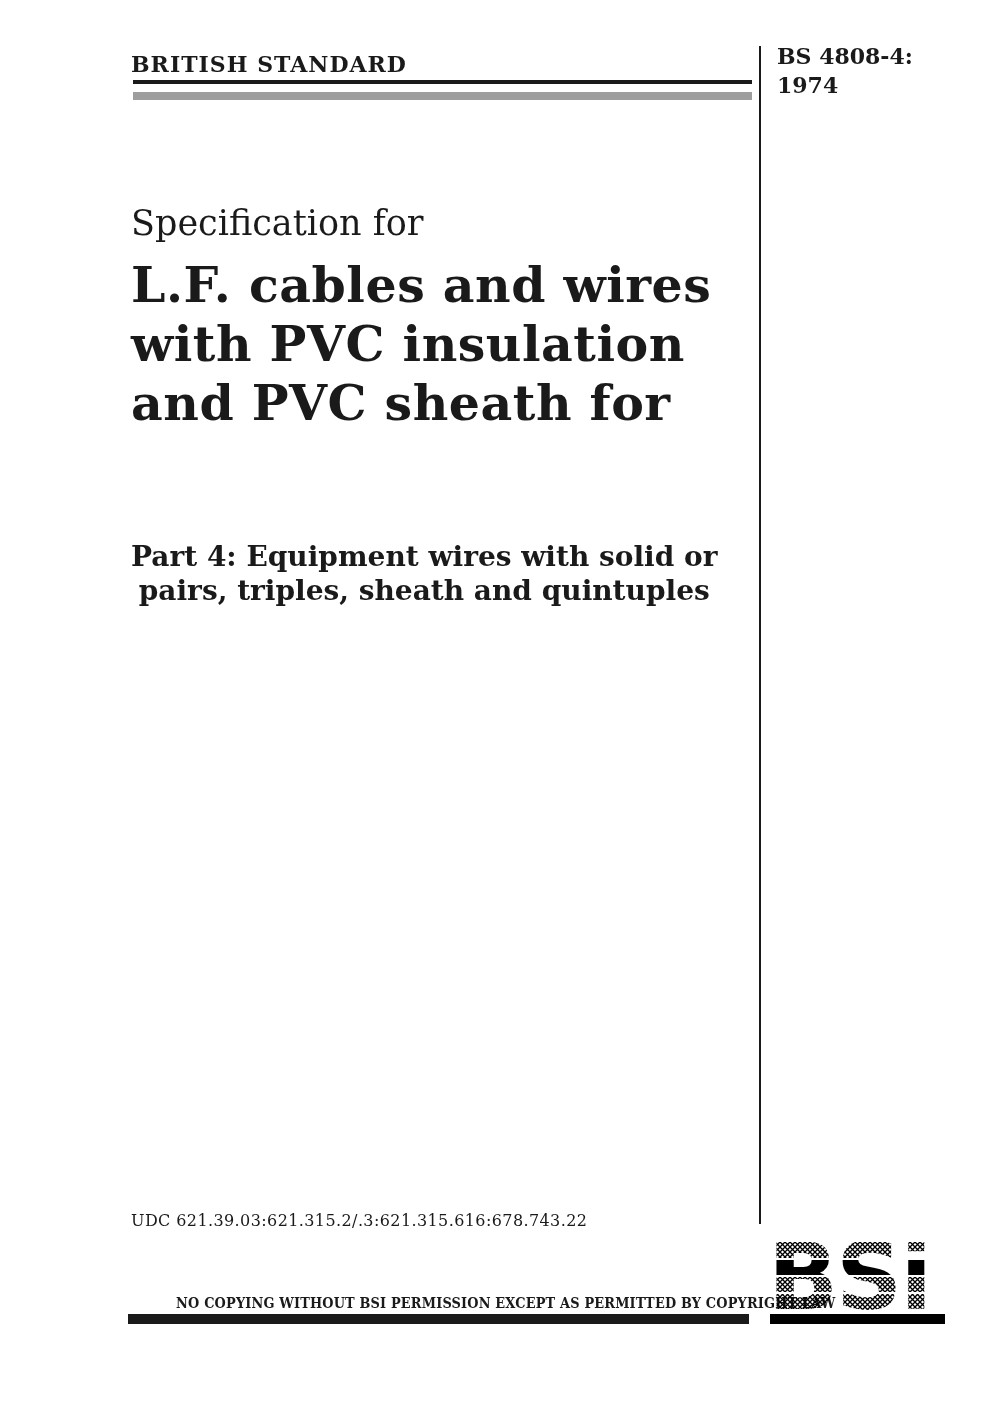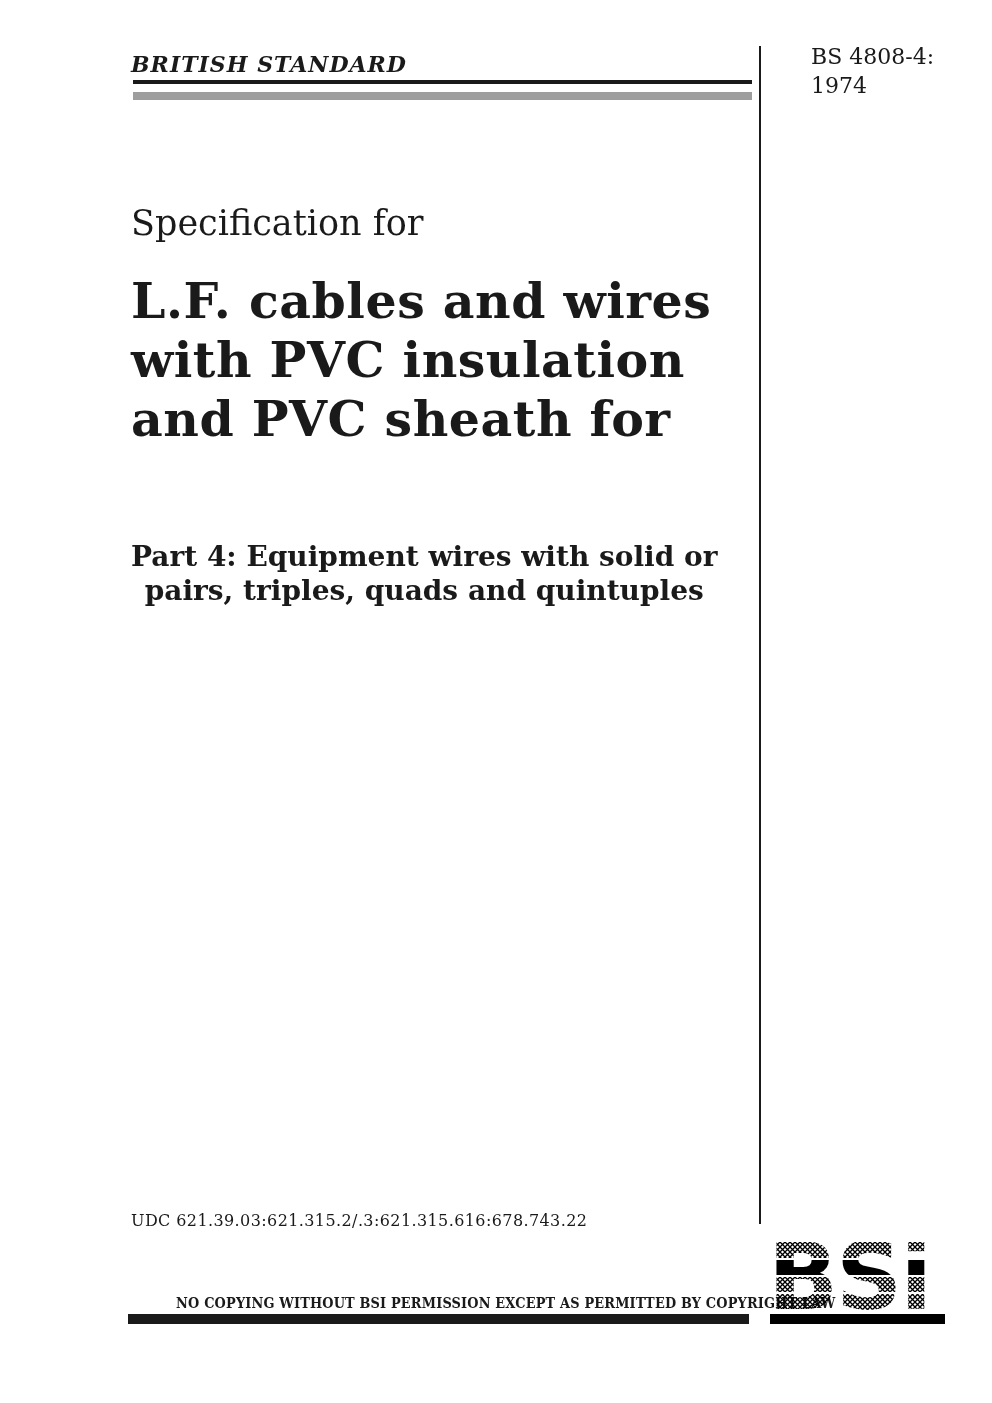--- a/index.html
+++ b/index.html
@@ -10,51 +10,48 @@
     font-family: "DejaVu Serif", serif;
     color: #1a1a1a;
     overflow: hidden;
   }
   .abs { position: absolute; }
 
   .brand {
     left: 131px; top: 51px;
     font-size: 22px; font-weight: bold; letter-spacing: 1px;
     white-space: nowrap;
-    font-style: italic;
   }
   .rule-black {
     left: 133px; top: 80px; width: 619px; height: 4px;
     background: #1a1a1a;
   }
   .rule-gray {
     left: 133px; top: 92px; width: 619px; height: 8px;
     background: #9e9e9e;
   }
   .vrule {
     left: 759px; top: 46px; width: 2px; height: 1178px;
     background: #1a1a1a;
   }
   .docnum {
     left: 777px; top: 42px;
-    font-size: 22px; font-weight: normal; line-height: 29px;
+    font-size: 22px; font-weight: bold; line-height: 29px;
     white-space: nowrap;
-    margin-left: 34px;
   }
   .kicker {
     left: 131px; top: 203px;
     font-size: 35px; font-weight: normal;
     white-space: nowrap;
   }
   .title {
     left: 131px; top: 256px;
     font-size: 49px; font-weight: bold; line-height: 59px;
     letter-spacing: 0.5px;
     white-space: nowrap;
-    margin-top: 16px;
   }
   .subtitle {
     left: 131px; top: 540px;
     font-size: 28px; font-weight: bold; line-height: 34px;
     white-space: nowrap;
     text-align: center;
   }
   .udc {
     left: 131px; top: 1211px;
     font-size: 16px; letter-spacing: 0.4px;
@@ -92,21 +89,21 @@
 <div class="abs kicker">Specification for</div>
 
 <div class="abs title">
   <div>L.F. cables and wires</div>
   <div>with PVC insulation</div>
   <div>and PVC sheath for</div>
 </div>
 
 <div class="abs subtitle">
   <div>Part 4: Equipment wires with solid or</div>
-  <div>pairs, triples, quads and quintuples</div>
+  <div>pairs, triples, sheath and quintuples</div>
 </div>
 
 <div class="abs udc">UDC 621.39.03:621.315.2/.3:621.315.616:678.743.22</div>
 
 <div class="abs copy-text">NO COPYING WITHOUT BSI PERMISSION EXCEPT AS PERMITTED BY COPYRIGHT LAW</div>
 <div class="abs copy-bar"></div>
 
 <svg class="abs logo" viewBox="0 0 175 82" xmlns="http://www.w3.org/2000/svg" aria-hidden="true">
   <defs>
     <pattern id="xhatch" width="5" height="5" patternUnits="userSpaceOnUse">

